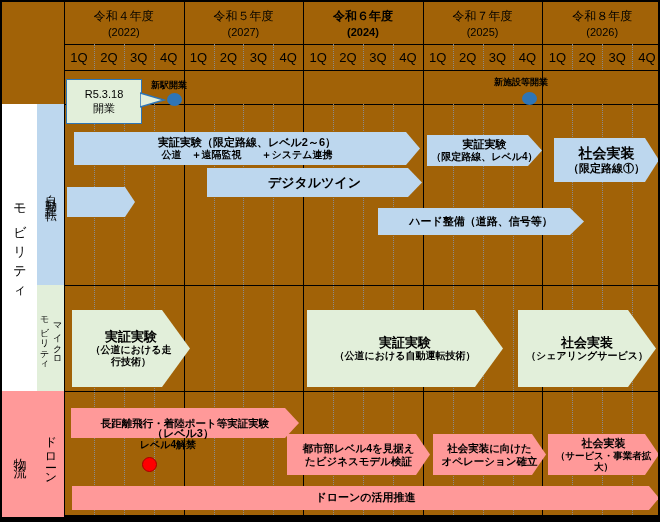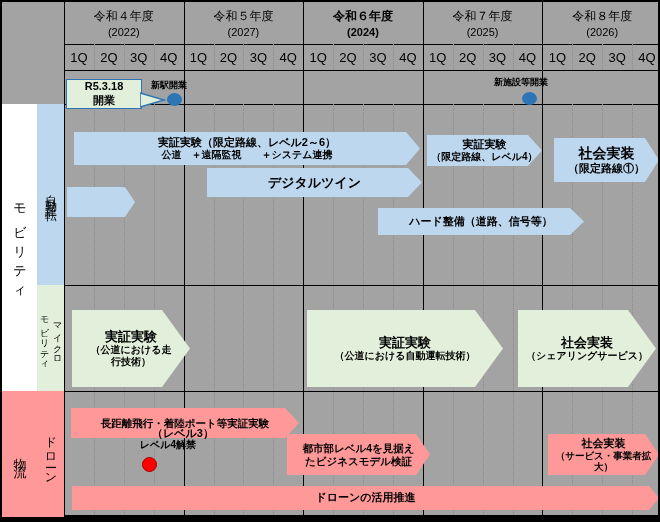--- a/index.html
+++ b/index.html
@@ -1,19 +1,19 @@
 <!DOCTYPE html>
 <html><head>
 <meta charset="utf-8">
 <style>
   * { box-sizing: border-box; margin: 0; padding: 0; }
   body { background: #fff; font-family: "Liberation Sans", sans-serif; }
   #stage {
     position: relative; width: 660px; height: 522px;
-    border: 2px solid #000; background: #a3a3a3; overflow: hidden;
+    border: 2px solid #000; background: #a16207; overflow: hidden;
     color: #000;
   }
   
   .hline { position: absolute; background: #000; height: 1px; z-index: 1; }
   .vline { position: absolute; width: 0; z-index: 1; }
   .vline.solid  { border-left: 1px solid #000; }
   .vline.dotted { border-left: 1px dotted #8a8a8a; }
   
   .year-cell { position: absolute; top: 0; height: 42px; text-align: center; z-index: 2;
                display: flex; flex-direction: column; justify-content: center; gap: 1px; }
@@ -48,24 +48,24 @@
   .fs9  { font-size: 9px; }  .fs95 { font-size: 9.5px; }
   .fs10 { font-size: 10px; } .fs105{ font-size: 10.5px; }
   .fs11 { font-size: 11px; }
   .fs13 { font-size: 13px; } .fs14 { font-size: 14px; }
   
   .dot-blue { position: absolute; width: 15px; height: 13px; border-radius: 50%;
               background: #2e75b6; z-index: 4; }
   .dot-red  { position: absolute; width: 15px; height: 15px; border-radius: 50%;
               background: #ff0000; border: 1px solid #a40000; z-index: 4; }
   .ms-label { position: absolute; font-size: 9px; font-weight: bold; z-index: 4; white-space: nowrap; }
-  .callout { position: absolute; left: 64px; top: 77px; width: 76px; height: 30px;
+  .callout { position: absolute; left: 64px; top: 77px; width: 76px; height: 45px;
              background: #e2efda; border: 1.5px solid #2e75b6; z-index: 5;
              display: flex; flex-direction: column; align-items: center; justify-content: center;
-             font-weight: bold; line-height: 1.25; }
+             font-weight: normal; line-height: 1.25; }
   .callout .d { font-size: 11px; }
   .callout .e { font-size: 11px; }
   .callout-tail { position: absolute; left: 138px; top: 88px; z-index: 5; }
   .lvl4 { position: absolute; left: 118px; top: 436px; width: 96px; text-align: center;
           font-size: 10px; font-weight: bold; z-index: 4; }
 </style>
 </head>
 <body>
 
 <div id="stage">
@@ -234,20 +234,24 @@
   </div>
 
   <div class="arrow pink tip-m" style="left:69px; top:406px; width:228px; height:30px;">
     <div class="fs105">長距離飛行・着陸ポート等実証実験</div>
   </div>
   <div class="ms-label" style="left:150px; top:424px; font-size:11px;">（レベル3）</div>
   <div class="arrow pink tip-m" style="left:285px; top:432px; width:143px; height:41px;">
     <div class="fs105">都市部レベル4を見据え</div>
     <div class="fs105">たビジネスモデル検証</div>
   </div>
+  <div class="arrow pink tip-m" style="left:431px; top:432px; width:113px; height:41px;">
+    <div class="fs105">社会実装に向けた</div>
+    <div class="fs105">オペレーション確立</div>
+  </div>
   <div class="arrow pink tip-m" style="left:546px; top:432px; width:111px; height:41px;">
     <div class="fs11">社会実装</div>
     <div class="fs95">（サービス・事業者拡大）</div>
   </div>
   <div class="arrow pink tip-s" style="left:70px; top:484px; width:587px; height:24px;">
     <div class="fs11">ドローンの活用推進</div>
   </div>
 
 </div>
 

